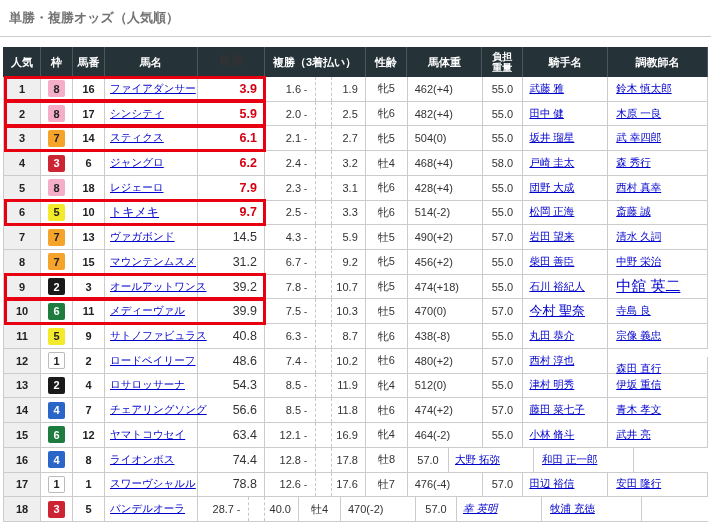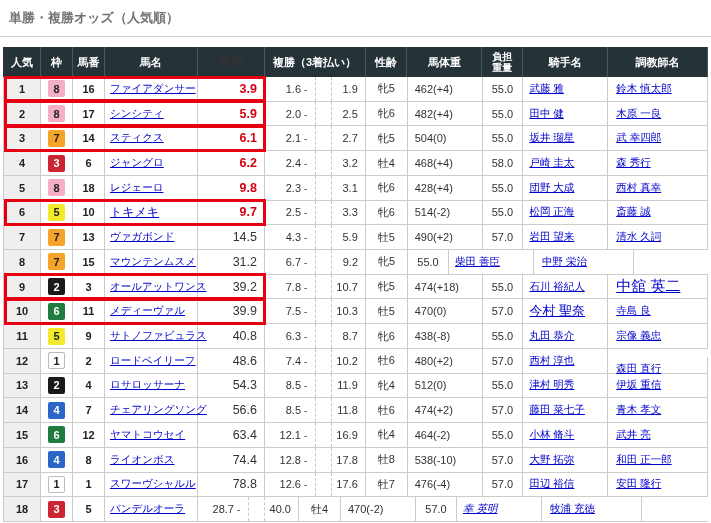--- a/index.html
+++ b/index.html
@@ -206,21 +206,21 @@
         <div class="row">
     <div class="left">
       <div class="cell c-rank">5</div>
       <div class="cell c-frame">
         <span class="badge" style="background: rgb(244, 174, 199); color: rgb(34, 34, 34);">8</span>
       </div>
       <div class="cell c-number">18</div>
       <div class="cell c-name" style="font-size:10.5px;">
         <a class="hlink">レジェーロ</a>
       </div>
-      <div class="cell c-win hot">9.8</div>
+      <div class="cell c-win hot">7.9</div>
     </div>
     <div class="cell c-place">
       <span class="plow">2.3</span>
       <span class="pdash">-</span>
       <span class="pdiv"></span>
       <span class="phigh">3.1</span>
     </div>
     <div class="cell c-sex">牝6</div>
     <div class="cell c-weight">428(+4)</div>
     <div class="cell c-impost">55.0</div>
@@ -300,20 +300,21 @@
       </div>
       <div class="cell c-win">31.2</div>
     </div>
     <div class="cell c-place">
       <span class="plow">6.7</span>
       <span class="pdash">-</span>
       <span class="pdiv"></span>
       <span class="phigh">9.2</span>
     </div>
     <div class="cell c-sex">牝5</div>
+    <div class="cell c-weight">456(+2)</div>
     <div class="cell c-impost">55.0</div>
     <div class="cell c-jockey" style="font-size:10.5px;">
       <a class="hlink">柴田 善臣</a>
     </div>
     <div class="cell c-trainer" style="font-size:10.5px;">
       <a class="hlink">中野 栄治</a>
     </div>
   </div>
         <div class="row">
     <div class="left">
@@ -525,21 +526,20 @@
       </div>
       <div class="cell c-win">74.4</div>
     </div>
     <div class="cell c-place">
       <span class="plow">12.8</span>
       <span class="pdash">-</span>
       <span class="pdiv"></span>
       <span class="phigh">17.8</span>
     </div>
     <div class="cell c-sex">牡8</div>
-    <div class="cell c-weight">538(-10)</div>
     <div class="cell c-impost">57.0</div>
     <div class="cell c-jockey" style="font-size:10.5px;">
       <a class="hlink">大野 拓弥</a>
     </div>
     <div class="cell c-trainer" style="font-size:10.5px;">
       <a class="hlink">和田 正一郎</a>
     </div>
   </div>
         <div class="row">
     <div class="left">

